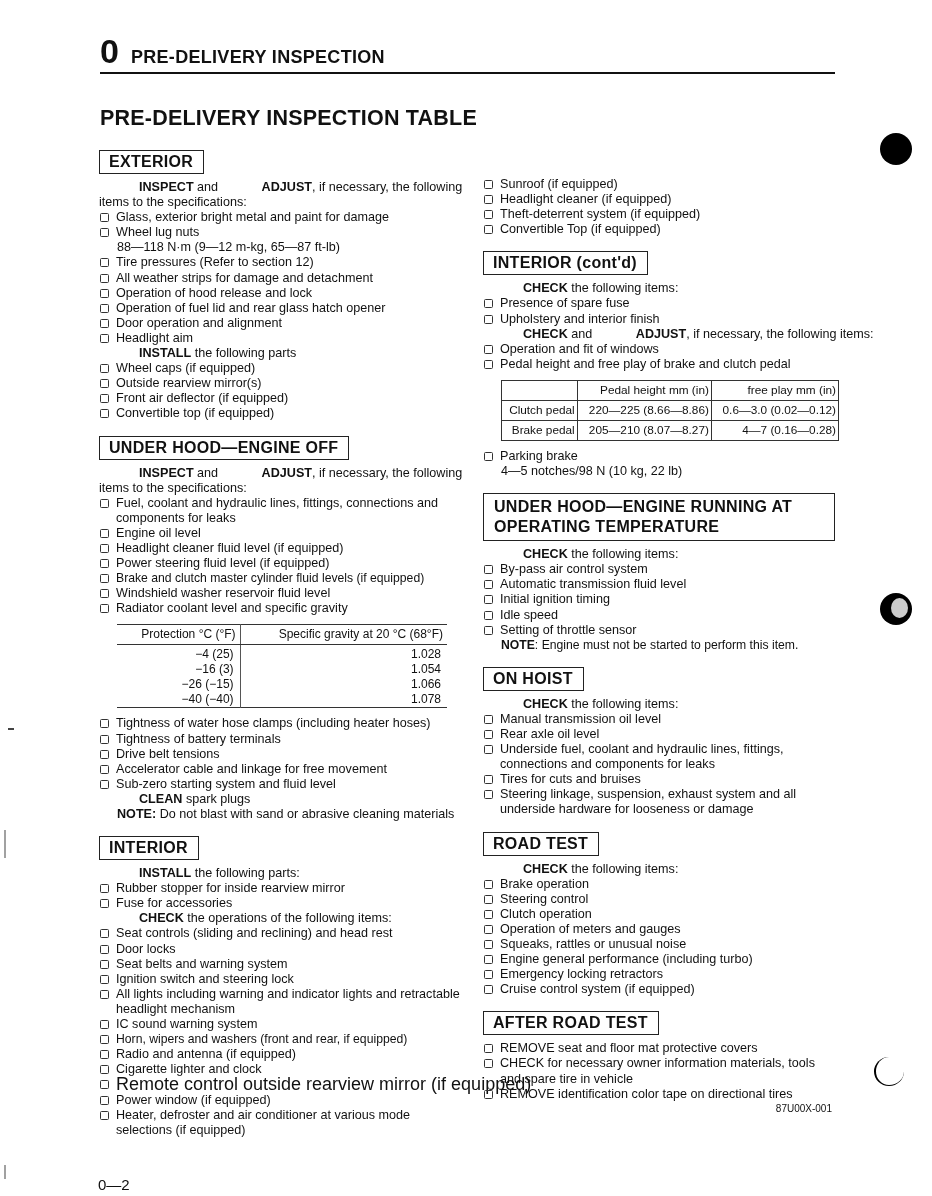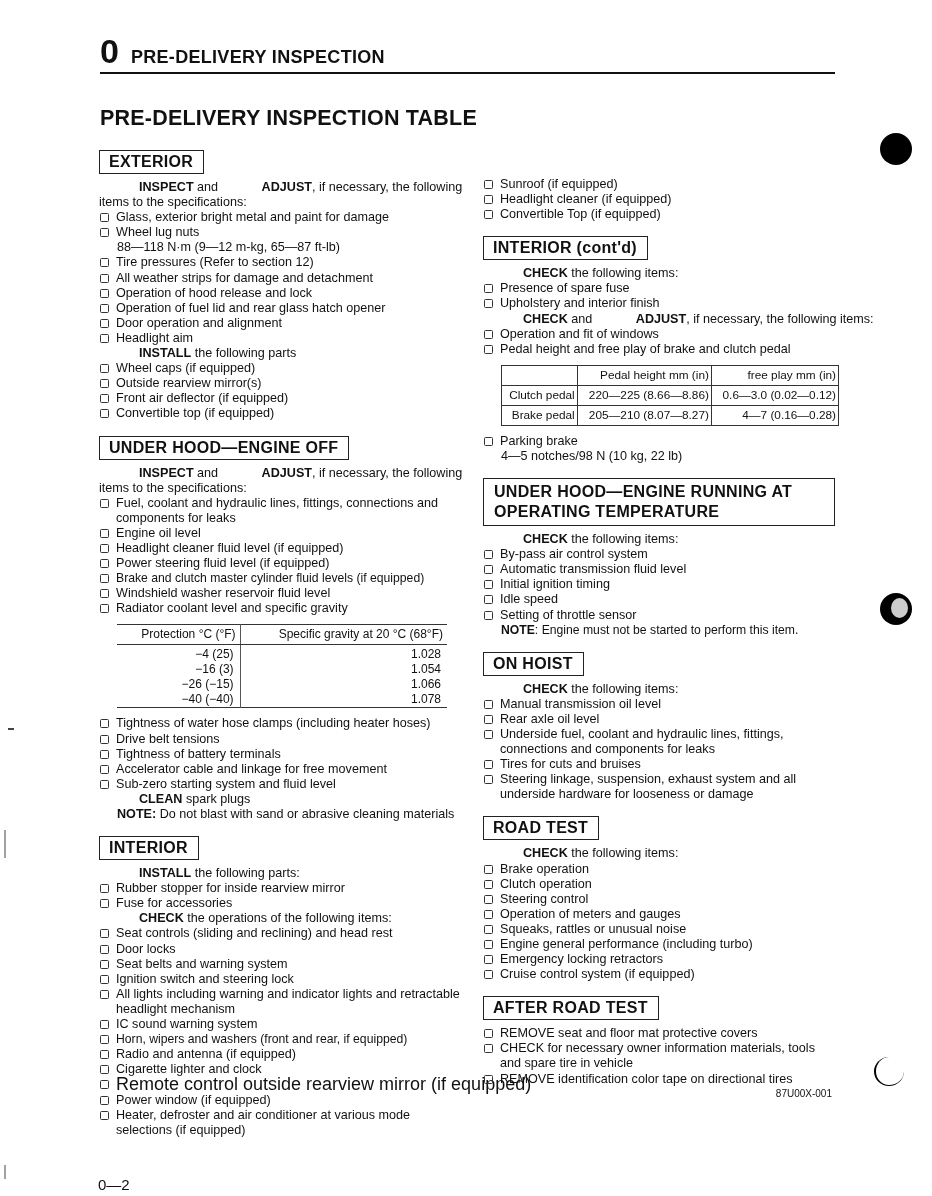--- a/index.html
+++ b/index.html
@@ -186,25 +186,25 @@
         </tr>
     </tbody>
   </table>
 
   <div class="item">
       <span class="box"></span>
       <span class="txt">Tightness of water hose clamps (including heater hoses)</span>
     </div>
   <div class="item">
       <span class="box"></span>
+      <span class="txt">Tightness of battery terminals</span>
+    </div>
+  <div class="item">
+      <span class="box"></span>
       <span class="txt">Drive belt tensions</span>
-    </div>
-  <div class="item">
-      <span class="box"></span>
-      <span class="txt">Tightness of battery terminals</span>
     </div>
   <div class="item">
       <span class="box"></span>
       <span class="txt">Accelerator cable and linkage for free movement</span>
     </div>
   <div class="item">
       <span class="box"></span>
       <span class="txt">Sub-zero starting system and fluid level</span>
     </div>
   <div class="line instr"><b>CLEAN</b><span> spark plugs</span></div>
@@ -275,20 +275,24 @@
 </div>
 
 <div class="col col-right" style="top:177px;">
   <div class="item">
       <span class="box"></span>
       <span class="txt">Sunroof (if equipped)</span>
     </div>
   <div class="item">
       <span class="box"></span>
       <span class="txt">Headlight cleaner (if equipped)</span>
+    </div>
+  <div class="item">
+      <span class="box"></span>
+      <span class="txt">Theft-deterrent system (if equipped)</span>
     </div>
   <div class="item">
       <span class="box"></span>
       <span class="txt">Convertible Top (if equipped)</span>
     </div>
 
   <div class="gap"></div>
 
   
   <div class="sec-head">INTERIOR (cont'd)</div>
@@ -396,25 +400,25 @@
 
   
   <div class="sec-head">ROAD TEST</div>
   <div class="line instr"><b>CHECK</b><span> the following items:</span></div>
   <div class="item">
       <span class="box"></span>
       <span class="txt">Brake operation</span>
     </div>
   <div class="item">
       <span class="box"></span>
+      <span class="txt">Steering control</span>
+    </div>
+  <div class="item">
+      <span class="box"></span>
       <span class="txt">Clutch operation</span>
-    </div>
-  <div class="item">
-      <span class="box"></span>
-      <span class="txt">Steering control</span>
     </div>
   <div class="item">
       <span class="box"></span>
       <span class="txt">Operation of meters and gauges</span>
     </div>
   <div class="item">
       <span class="box"></span>
       <span class="txt">Squeaks, rattles or unusual noise</span>
     </div>
   <div class="item">

